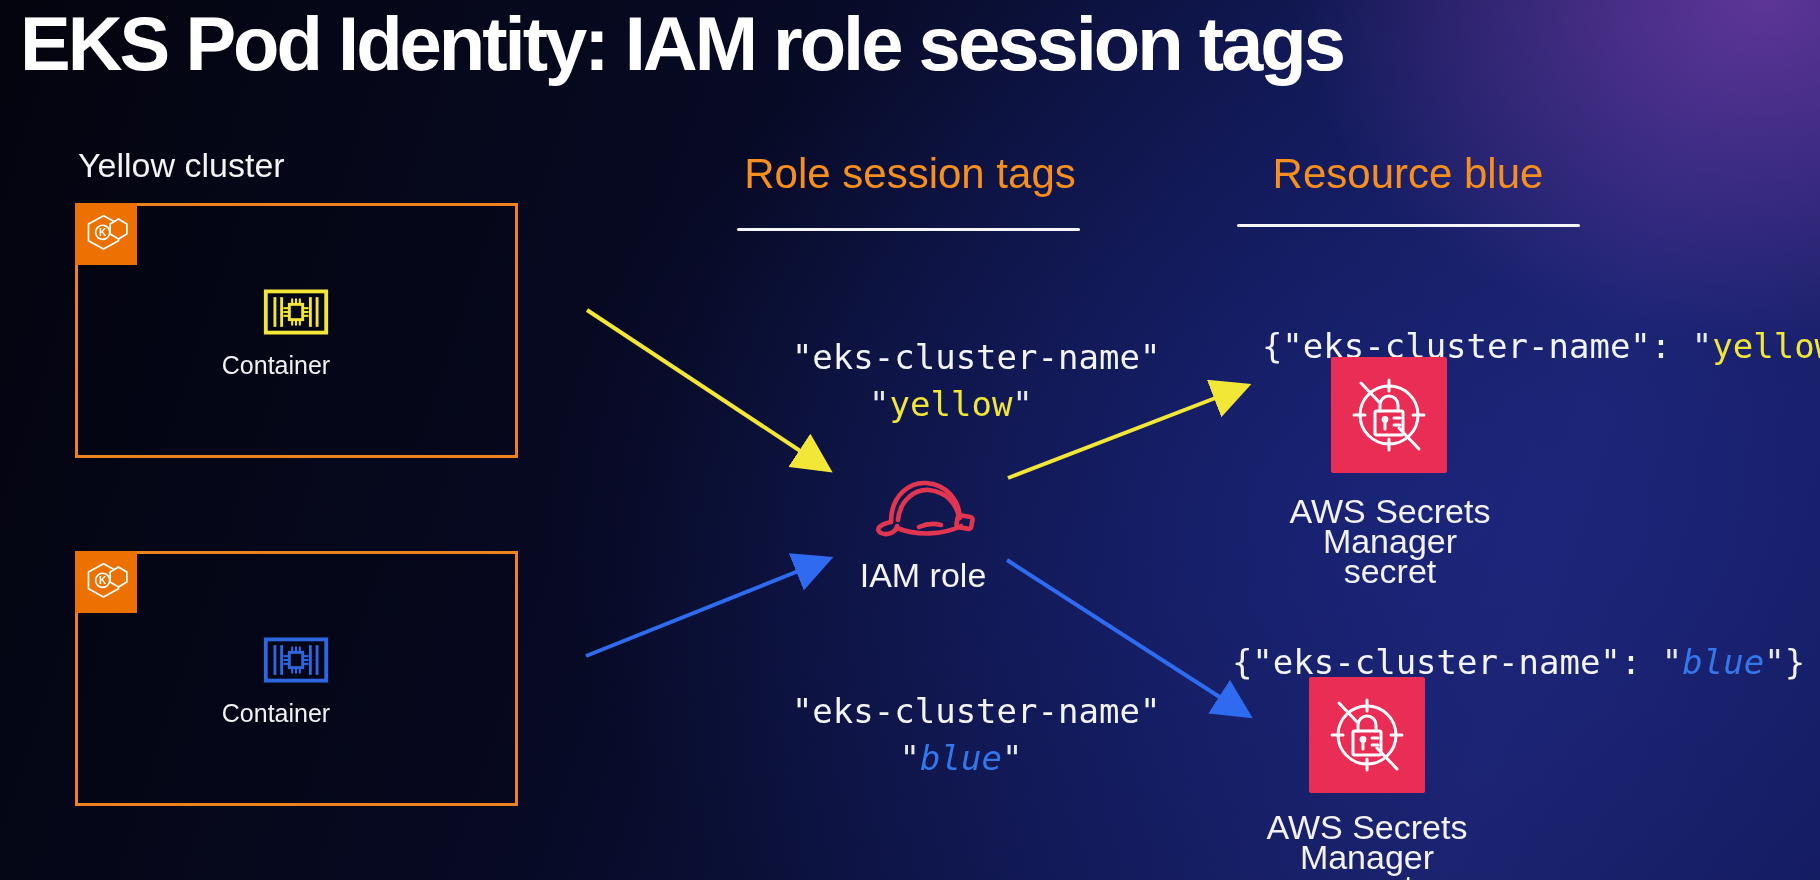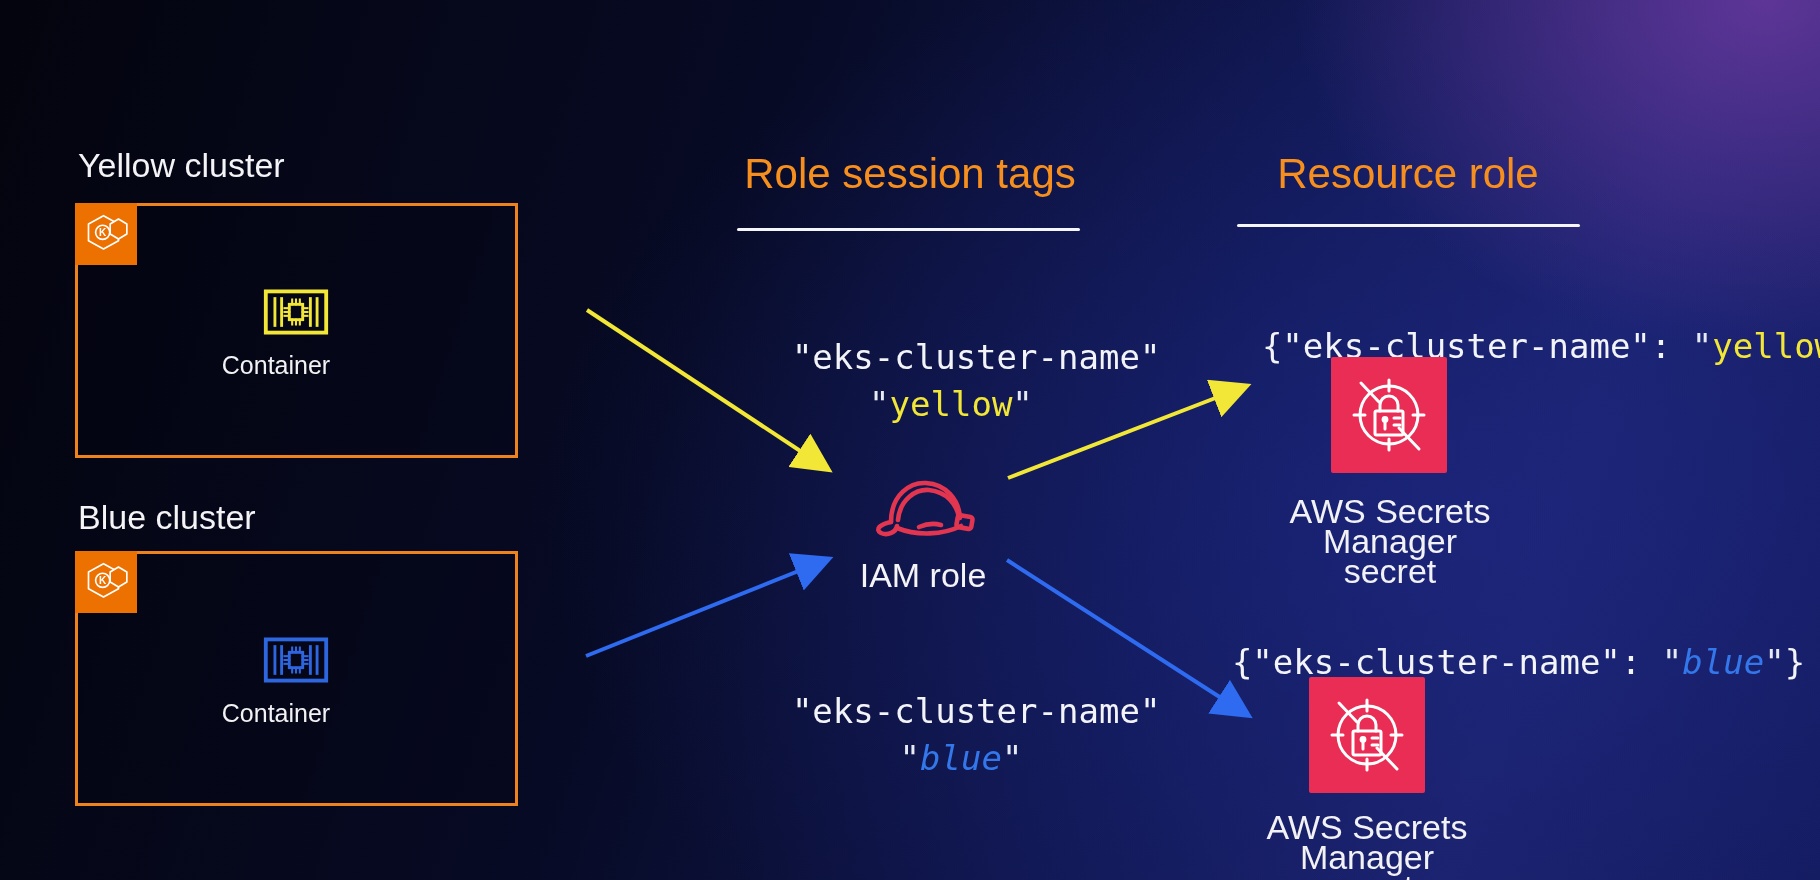--- a/index.html
+++ b/index.html
@@ -47,20 +47,21 @@
     display:flex;align-items:center;justify-content:center;
   }
   .secrets-caption{width:300px;text-align:center;font-size:34px;line-height:30px;color:#f2f2f4;}
   svg{display:block;}
 </style>
 </head>
 <body>
 
 <div id="stage">
 
+  <h1 class="abs title">EKS Pod Identity: IAM role session tags</h1>
 
   <div class="abs cluster-label" style="left:78px;top:146px;">Yellow cluster</div>
 
   <div class="abs cluster-box" style="left:75px;top:203px;">
     <div class="eks-badge">
       <svg width="50" height="50" viewBox="0 0 60 60">
         <g fill="none" stroke="#fff" stroke-width="2" stroke-linejoin="round">
           <polygon points="27,8 45,18 45,38 27,48 9,38 9,18"></polygon>
           <polygon points="45,12 55,18 55,30 45,36 35,30 35,18" fill="#ED7100"></polygon>
           <circle cx="26" cy="28" r="8.5"></circle>
@@ -88,21 +89,20 @@
             <line x1="41" y1="28" x2="46" y2="28"></line>
           <line x1="22" y1="20" x2="27" y2="20"></line>
             <line x1="22" y1="24" x2="27" y2="24"></line>
             <line x1="22" y1="28" x2="27" y2="28"></line>
         </g>
       </g>
     </svg>
     <div class="container-label">Container</div>
   </div>
 
-  <div class="abs cluster-label" style="left:78px;top:498px;">Blue cluster</div>
 
   <div class="abs cluster-box" style="left:75px;top:551px;">
     <div class="eks-badge">
       <svg width="50" height="50" viewBox="0 0 60 60">
         <g fill="none" stroke="#fff" stroke-width="2" stroke-linejoin="round">
           <polygon points="27,8 45,18 45,38 27,48 9,38 9,18"></polygon>
           <polygon points="45,12 55,18 55,30 45,36 35,30 35,18" fill="#ED7100"></polygon>
           <circle cx="26" cy="28" r="8.5"></circle>
         </g>
         <text x="26" y="32.5" text-anchor="middle" font-size="12" font-weight="bold" fill="#fff" font-family="Liberation Sans, sans-serif">K</text>
@@ -172,21 +172,21 @@
   </svg>
   <div class="abs iam-label" style="left:823px;top:556px;text-align:center;">IAM role</div>
 
   <div class="abs code" style="left:710px;top:650px;width:420px;">
     <span>"eks-cluster-name"</span>
   </div>
   <div class="abs code" style="left:710px;top:697px;width:420px;">
     <span class="q">"</span><span class="val-blue">blue</span><span class="q">"</span>
   </div>
 
-  <h2 class="abs section-heading" style="left:1198px;top:150px;">Resource role</h2>
+  <h2 class="abs section-heading" style="left:1198px;top:150px;">Resource blue</h2>
   <div class="abs underline" style="left:1237px;top:224px;width:343px;"></div>
 
   <div class="abs code" style="left:1180px;top:285px;width:640px;">
     <span>{"eks-cluster-name": </span><span class="q">"</span><span class="val-yellow">yellow</span>
   </div>
 
   <div class="abs secrets-badge" style="left:1331px;top:357px;">
     <svg width="96" height="96" viewBox="0 0 96 96">
       <g fill="none" stroke="#fff" stroke-width="3" stroke-linecap="round">
         <circle cx="48" cy="48" r="29"></circle>

